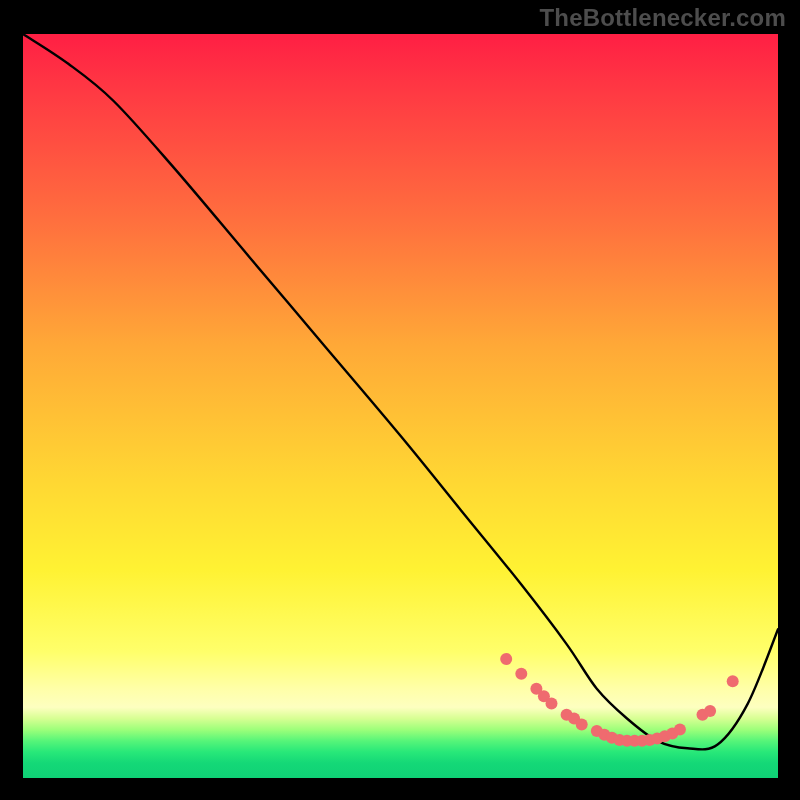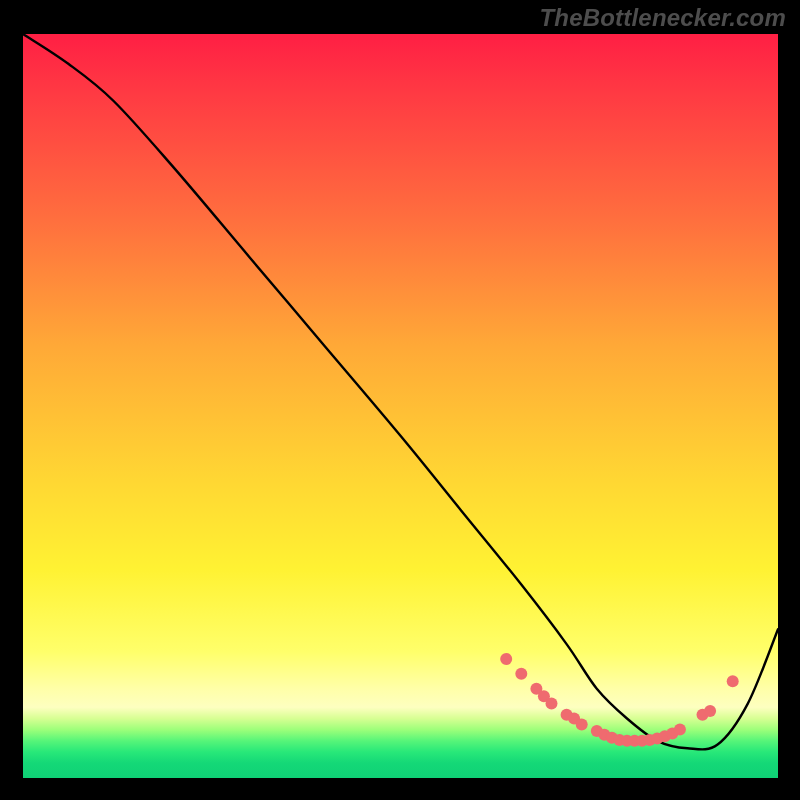--- a/index.html
+++ b/index.html
@@ -19,21 +19,20 @@
   }
   .watermark {
     position: absolute;
     top: 4px;
     right: 14px;
     font-size: 24px;
     font-weight: 600;
     color: #4d4d4d;
     letter-spacing: 0.2px;
     white-space: nowrap;
-    font-style: italic;
   }
   
   .plot {
     position: absolute;
     left: 23px;
     top: 34px;
     width: 755px;   
     height: 744px;  
     
     background: linear-gradient(

